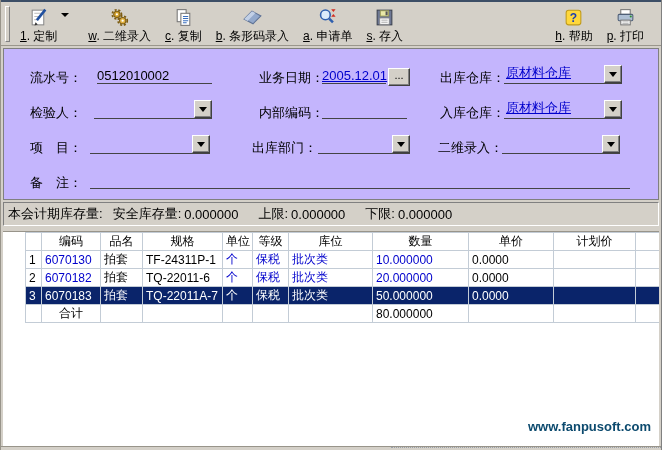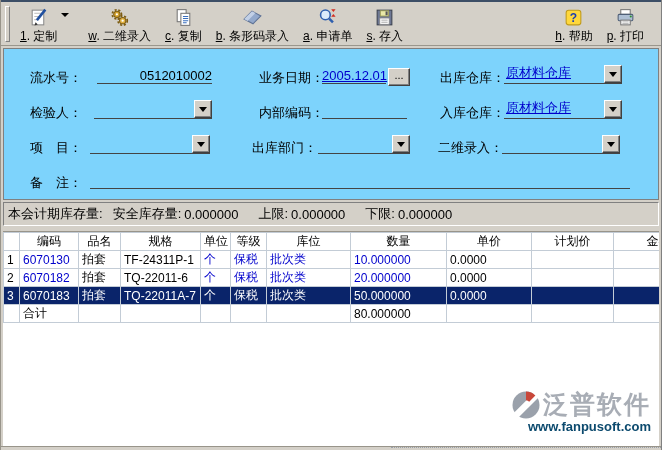--- a/index.html
+++ b/index.html
@@ -23,25 +23,25 @@
   .ticon{height:22px;display:flex;align-items:center;}
   .ticon svg{width:21px;height:21px;}
   .tlabel{font-size:12px;line-height:14px;white-space:nowrap;}
   .tlabel u{text-decoration:underline;}
   .caret{width:0;height:0;border-left:4px solid transparent;border-right:4px solid transparent;
     border-top:4px solid #000;margin:0 8px 18px 1px;align-self:center;}
   .tgap{width:8px;}
   .tright{margin-left:auto;display:flex;}
 
   
-  #formpanel{position:absolute;top:48px;left:2px;right:2px;height:150px;background:#7dd3fc;
+  #formpanel{position:absolute;top:48px;left:2px;right:2px;height:150px;background:#c4b5fd;
     border:1px solid #808080;}
   .flabel{position:absolute;font-size:13px;white-space:nowrap;}
   .fline{position:absolute;height:17px;border-bottom:1px solid #444;font-size:13px;
-    line-height:17px;white-space:nowrap;box-sizing:border-box;text-align:right;}
+    line-height:17px;white-space:nowrap;box-sizing:border-box;}
   .fline.link{color:#0000cc;text-decoration:underline;}
   .combo{position:absolute;height:18px;border-bottom:1px solid #444;box-sizing:border-box;}
   .combo .cval{position:absolute;left:2px;bottom:1px;font-size:13px;color:#0000cc;
     text-decoration:underline;white-space:nowrap;}
   .cbtn{position:absolute;right:0;bottom:0;width:16px;height:16px;background:#d4d0c8;
     border:1px solid;border-color:#fff #404040 #404040 #fff;box-shadow:inset -1px -1px 0 #808080;
     display:flex;align-items:center;justify-content:center;}
   .cbtn::after{content:"";width:0;height:0;border-left:4px solid transparent;
     border-right:4px solid transparent;border-top:5px solid #000;}
   .browse{position:absolute;width:20px;height:16px;background:#d4d0c8;
@@ -51,29 +51,29 @@
   
   #stockbar{position:absolute;top:202px;left:2px;right:2px;height:24px;background:#d4d0c8;
     border:1px solid;border-color:#808080 #fff #fff #808080;display:flex;align-items:center;
     padding-left:4px;font-size:13px;white-space:nowrap;box-sizing:border-box;}
   #stockbar .sv{margin-left:3px;}
   #stockbar .sl2{margin-left:10px;text-align:right;}
   #stockbar .sl3{margin-left:20px;}
 
   
   #gridpanel{position:absolute;top:231px;left:2px;right:2px;bottom:4px;background:#fff;
-    border-top:1px solid #98948a;overflow:hidden;}
+    border-top:1px solid #98948a;overflow:hidden;padding-left:22px;}
   table#grid{border-collapse:collapse;table-layout:fixed;width:700px;background:#fff;}
   #grid th,#grid td{border:1px solid #c3ccd6;height:17px;padding:0 3px;overflow:hidden;
     white-space:nowrap;font-size:12px;font-weight:normal;box-sizing:border-box;}
   #grid th{text-align:center;color:#000;}
   #grid td{text-align:left;}
   #grid td.num{text-align:left;}
   #grid td.blue{color:#0000cc;}
-  #grid td.ctr{}
+  #grid td.ctr{text-align:center;}
   #grid tr.selected td{background:#0a246a;color:#fff;}
   #grid tr.selected td.blue{color:#fff;}
 
   
   #brand{position:absolute;right:8px;bottom:12px;text-align:right;}
   #brand .row1{display:flex;align-items:center;justify-content:flex-end;}
   #brand .bname{font-size:25px;font-weight:bold;color:#a8adb5;letter-spacing:2px;margin-left:2px;}
   #brand .burl{font-size:13px;font-weight:bold;color:#0c4a6e;margin-top:-2px;}
 
   
@@ -335,27 +335,19 @@
         <td></td>
         <td class="num">80.000000</td>
         <td></td>
         <td></td>
         <td></td>
       </tr>
     </tbody>
       </table>
 
     <div id="brand">
-      <div class="row1">
-        <svg width="30" height="30" viewBox="0 0 30 30">
-          <circle cx="15" cy="15" r="13.5" fill="#9aa1ab"></circle>
-          <rect x="-4" y="12" width="38" height="6.5" fill="#fff" transform="rotate(-45 15 15)"></rect>
-          <path d="M15 1.5a13.5 13.5 0 0 1 9.4 4.1l-6.2 6.2a5 5 0 0 0-3.2-1.5z" fill="#c9473a"></path>
-        </svg>
-        <span class="bname">泛普软件</span>
-      </div>
       <div class="burl">www.fanpusoft.com</div>
     </div>
   </div>
 
   <div id="bottomedge"></div>
   <div id="bottomdots"></div>
 </div>
 
 </body></html>

